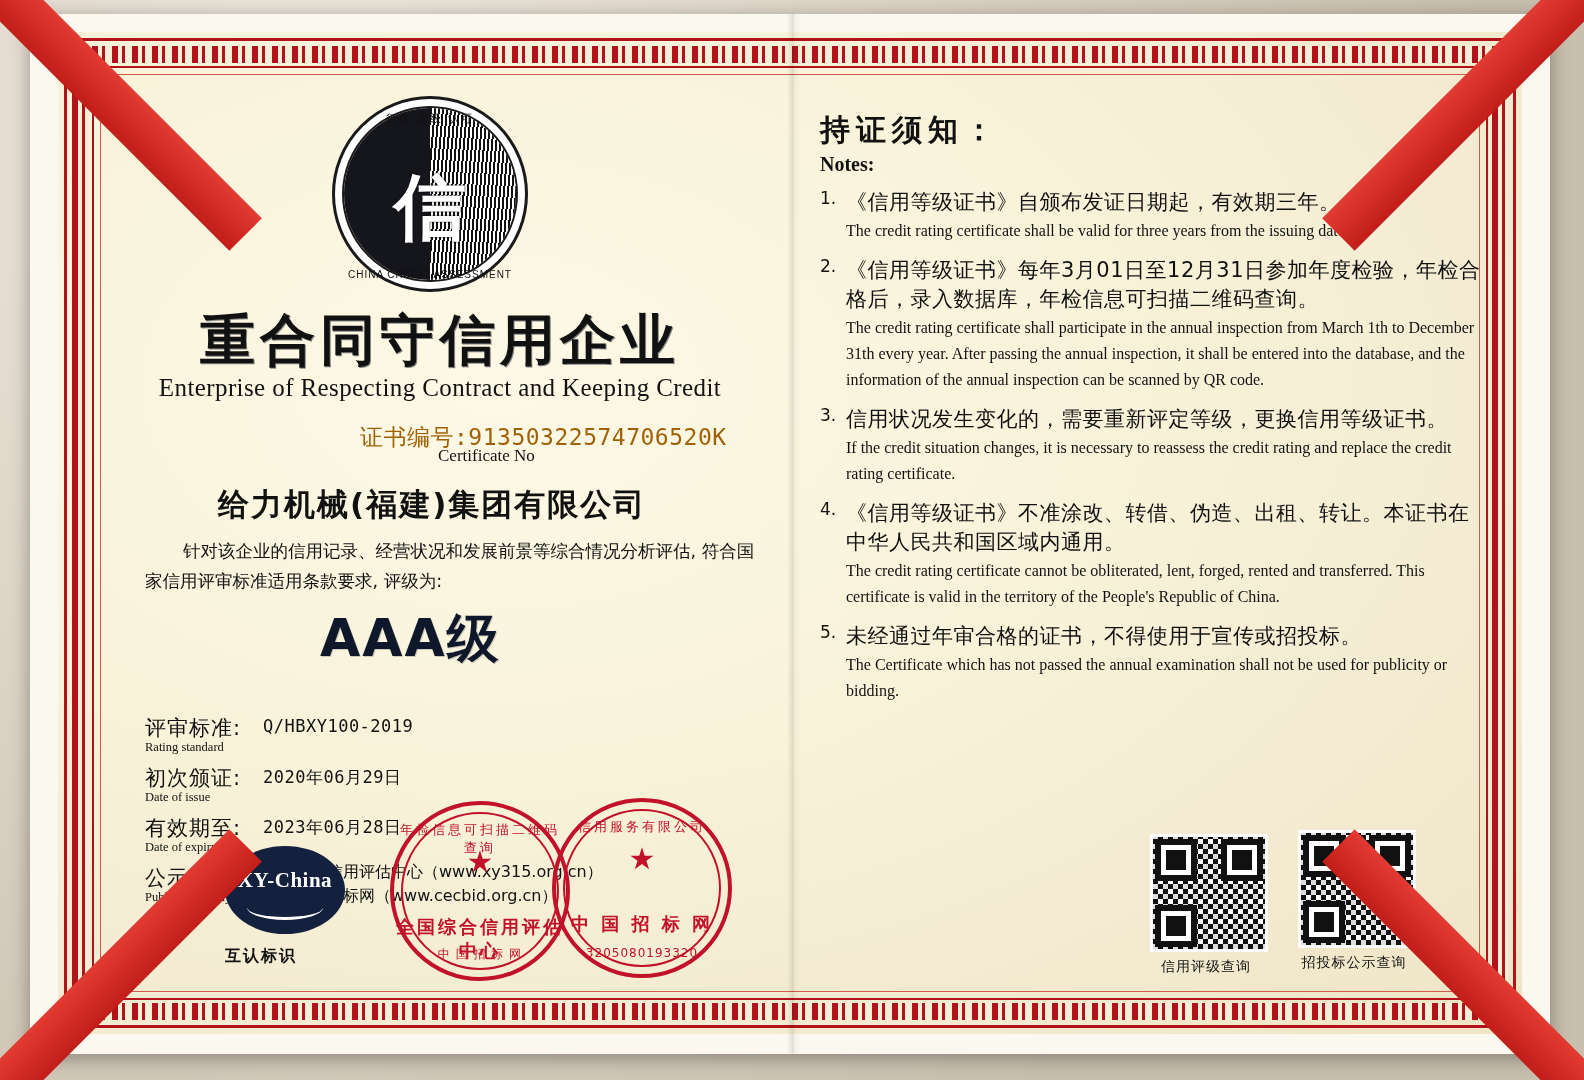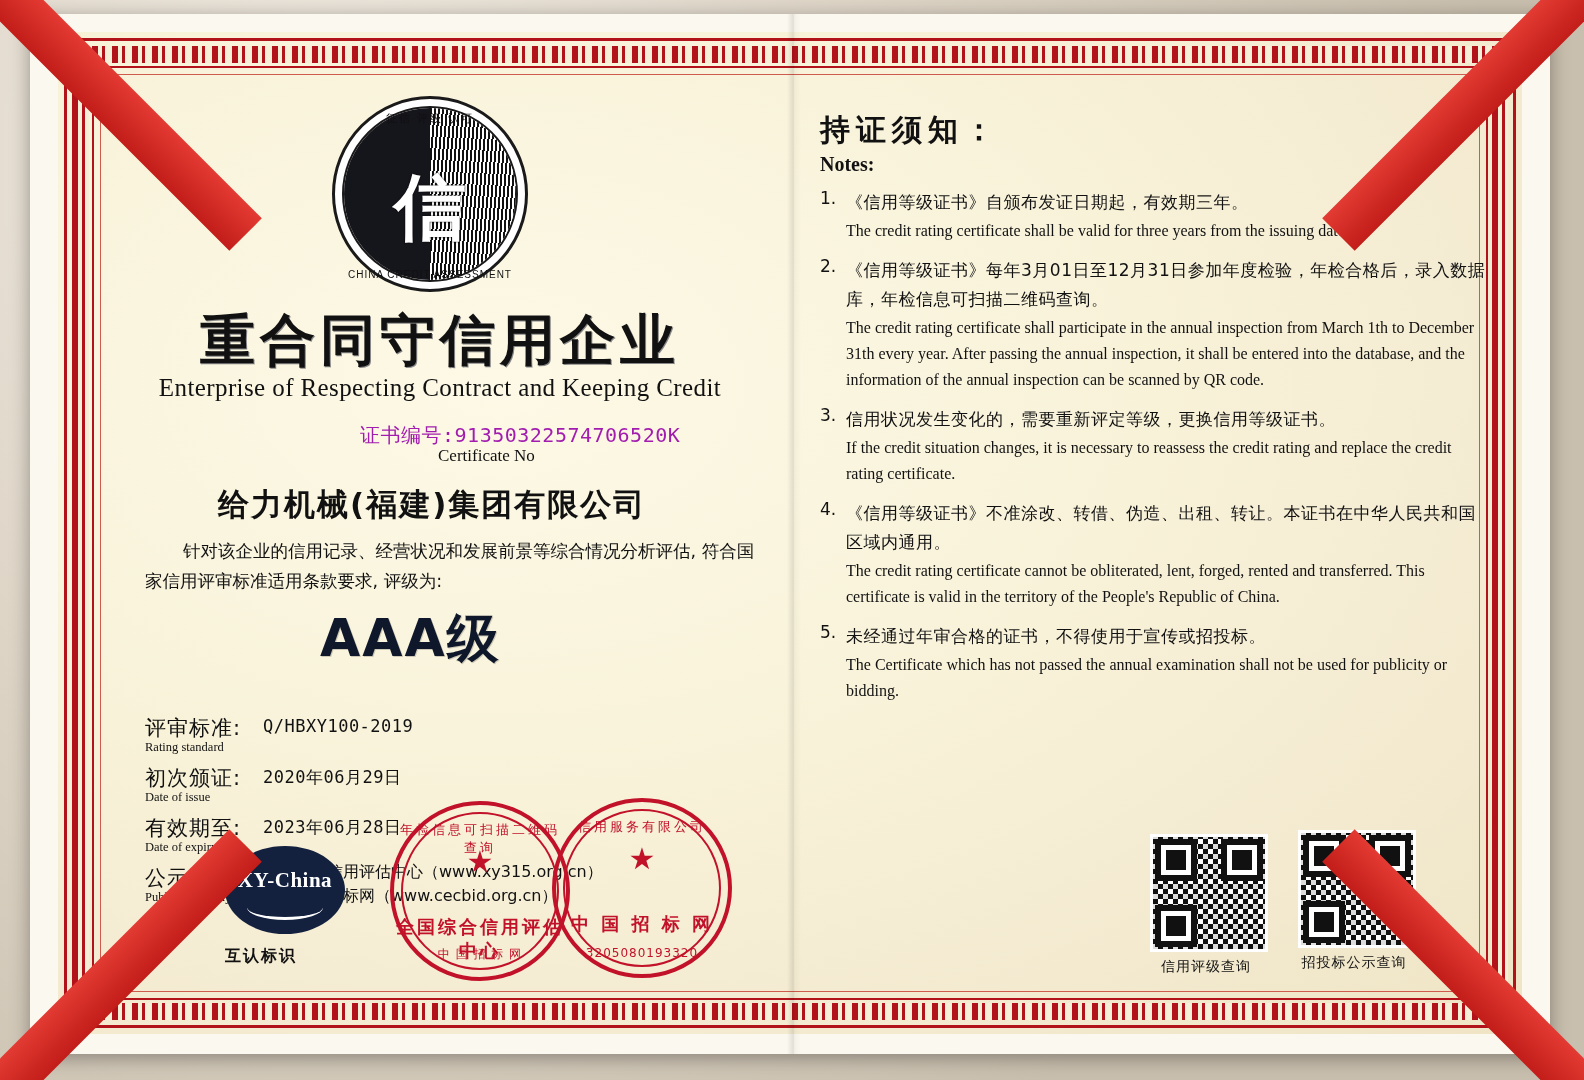--- a/index.html
+++ b/index.html
@@ -93,21 +93,21 @@
     position:absolute;left:0;top:218px;width:640px;text-align:center;
     font-family:"DejaVu Sans",sans-serif;font-weight:700;font-size:55px;letter-spacing:5px;
     color:#111;
     text-shadow:1px 1px 0 #888;
   }
   .title-en{
     position:absolute;left:0;top:288px;width:640px;text-align:center;
     font-family:"Liberation Serif",serif;font-size:25px;color:#111;letter-spacing:.4px;
   }
   .certno{
-    position:absolute;left:240px;top:336px;font-size:20px;color:#a21caf;
+    position:absolute;left:240px;top:336px;font-size:23px;color:#a16207;
     font-family:"DejaVu Sans Mono",monospace;letter-spacing:.5px;white-space:nowrap;
   }
   .certno-en{
     position:absolute;left:318px;top:360px;font-size:17px;color:#111;
     font-family:"Liberation Serif",serif;
   }
   .company{
     position:absolute;left:98px;top:398px;width:560px;
     font-family:"DejaVu Sans",sans-serif;font-weight:700;font-size:31px;letter-spacing:2px;color:#111;
   }
@@ -175,21 +175,21 @@
     font-family:"DejaVu Sans",sans-serif;font-weight:700;font-size:30px;letter-spacing:6px;color:#111;
   }
   .notes-en{
     font-family:"Liberation Serif",serif;font-weight:700;font-size:20px;color:#111;margin-top:2px;
   }
   .note{position:relative;margin-top:12px;padding-left:26px;}
   .note .num{
     position:absolute;left:0;top:0;font-family:"DejaVu Sans",sans-serif;font-size:17px;color:#111;
   }
   .note .cn{
-    font-family:"DejaVu Sans",sans-serif;font-size:17px;line-height:29px;color:#111;letter-spacing:.5px;
+    font-family:"DejaVu Sans",sans-serif;font-size:21px;line-height:29px;color:#111;letter-spacing:.5px;
   }
   .note .en{
     font-family:"Liberation Serif",serif;font-size:16px;line-height:26px;color:#111;margin-top:1px;
   }
   
   .qr{
     position:absolute;width:112px;height:112px;background:#fff;
     background-image:
       repeating-linear-gradient(90deg,#111 0 5px,#fff 5px 10px),
       repeating-linear-gradient(0deg,#111 0 5px,#fff 5px 10px);

